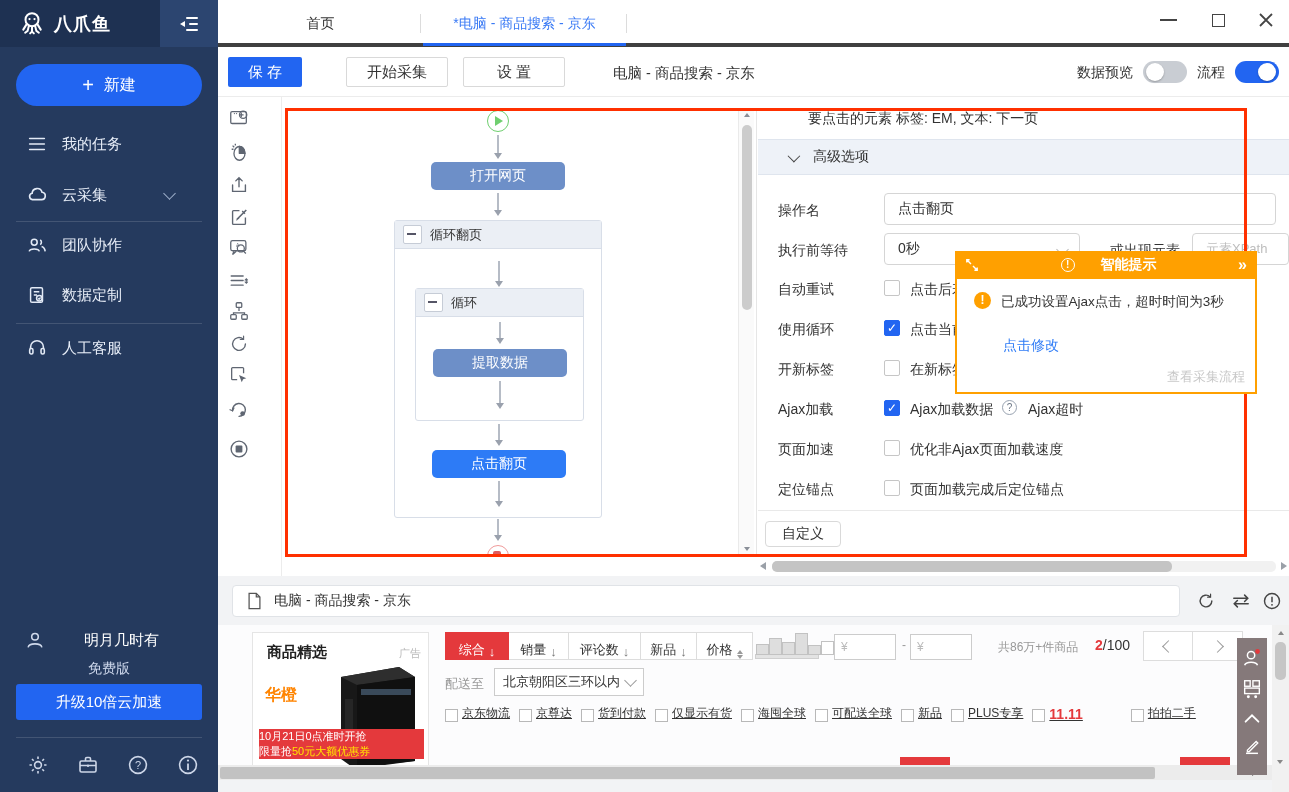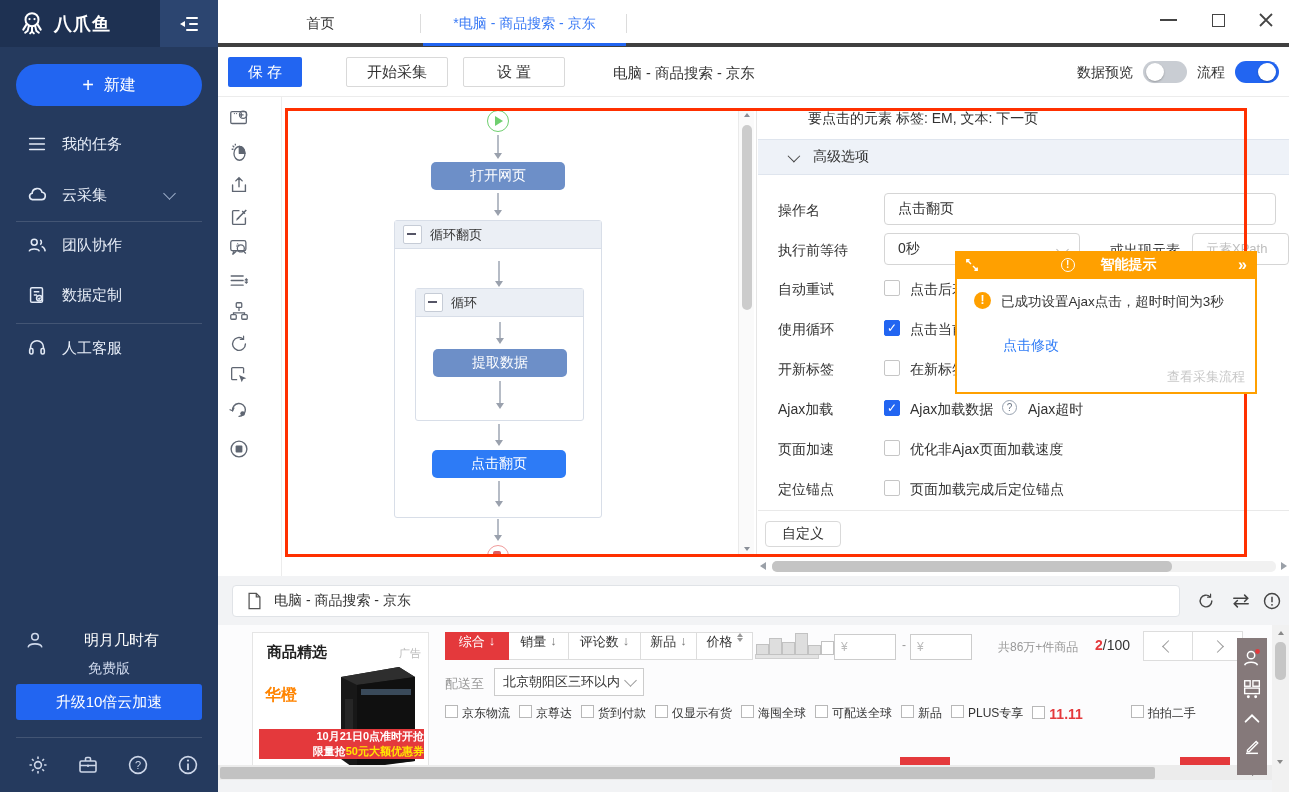--- a/index.html
+++ b/index.html
@@ -54,26 +54,26 @@
   .advbar{position:absolute;left:758px;top:139px;width:531px;height:36px;background:#eef2f8;border-top:1px solid #dfe5ee;border-bottom:1px solid #dfe5ee;box-sizing:border-box;display:flex;align-items:center;cursor:pointer;}
   .red-rect{position:absolute;left:285px;top:108px;width:962px;height:449px;border:3px solid #ff3000;box-sizing:border-box;pointer-events:none;z-index:20;}
   
   .tip{position:absolute;left:955px;top:251px;width:302px;height:143px;z-index:30;}
   .tip-h{position:absolute;left:0;top:0;right:0;height:28px;background:#ffa000;display:flex;align-items:center;color:#fff;}
   .tip-b{position:absolute;left:0;top:28px;right:0;bottom:0;background:#fff;border:2px solid #ffa000;border-top:none;box-sizing:border-box;}
   
   .bstrip{position:absolute;left:218px;top:576px;width:1071px;height:216px;background:#f2f3f5;}
   .urlbar{position:absolute;left:232px;top:585px;width:948px;height:32px;background:#fff;border:1px solid #e0e3e7;border-radius:4px;box-sizing:border-box;display:flex;align-items:center;}
   .pagearea{position:absolute;left:218px;top:625px;width:1054px;height:140px;background:#fcfcfd;overflow:hidden;}
-  .sorttab{height:28px;box-sizing:border-box;border:1px solid #ddd;border-left:none;background:#fff;display:flex;align-items:flex-start;justify-content:center;gap:4px;font-size:13px;color:#333;cursor:pointer;}
+  .sorttab{height:28px;box-sizing:border-box;border:1px solid #ddd;border-left:none;background:#fff;display:flex;align-items:flex-end;justify-content:center;gap:4px;font-size:13px;color:#333;cursor:pointer;}
   .sorttab.first{border-left:1px solid #ddd;background:#e4393c;border-color:#e4393c;color:#fff;}
   .pricebox{position:absolute;width:62px;height:26px;border:1px solid #ccc;background:#fff;box-sizing:border-box;font-size:12px;color:#bbb;display:flex;align-items:center;padding-left:6px;}
   .pagebtn{width:50px;height:30px;border:1px solid #ddd;background:#fff;box-sizing:border-box;display:flex;align-items:center;justify-content:center;cursor:pointer;}
   .fcb{width:13px;height:13px;border:1px solid #b8b8b8;background:#fff;box-sizing:border-box;margin-right:4px;flex:0 0 auto;cursor:pointer;}
-  .fitem{display:flex;align-items:flex-start;font-size:12px;color:#333;cursor:pointer;}
+  .fitem{display:flex;align-items:flex-end;font-size:12px;color:#333;cursor:pointer;text-decoration:underline;}
   .tri-up{width:0;height:0;border-left:3.5px solid transparent;border-right:3.5px solid transparent;border-bottom:4px solid #999;}
   .tri-dn{width:0;height:0;border-left:3.5px solid transparent;border-right:3.5px solid transparent;border-top:4px solid #999;}
   .browntools{position:absolute;left:1237px;top:638px;width:30px;height:137px;background:#85797a;display:flex;flex-direction:column;align-items:center;gap:8px;padding-top:7px;box-sizing:border-box;z-index:5;}
   .rvscroll{position:absolute;left:1272px;top:625px;width:17px;height:167px;background:#f1f1f1;z-index:4;}
 </style>
 </head>
 <body>
 
 <div class="page">
 
@@ -451,21 +451,21 @@
       <div class="abs nw" style="left:14px;top:10px;font-size:15px;font-weight:bold;color:#222;">商品精选</div>
       <div class="abs nw" style="left:146px;top:13px;font-size:11px;color:#bbb;">广告</div>
       <div class="abs nw" style="left:12px;top:52px;font-size:16px;font-weight:bold;color:#ff8400;">华橙</div>
       <svg class="abs" style="left:58px;top:26px;" width="118" height="110" viewBox="0 0 118 110">
         <polygon points="30,18 88,8 104,18 104,102 44,110 30,100" fill="#181818"></polygon>
         <polygon points="30,18 88,8 104,18 46,26" fill="#2e2e2e"></polygon>
         <polygon points="46,26 104,18 104,102 46,108" fill="#101010"></polygon>
         <rect x="50" y="30" width="50" height="6" fill="#3a4a5a"></rect>
         <rect x="34" y="40" width="8" height="56" fill="#262626"></rect>
       </svg>
-      <div class="abs" style="left:6px;top:96px;width:165px;height:30px;background:#e4393c;color:#fff;text-align:right;font-size:11px;font-weight:bold;line-height:15px;">
+      <div class="abs" style="left:6px;top:96px;width:165px;height:30px;background:#e4393c;color:#fff;text-align:left;font-size:11px;font-weight:normal;line-height:15px;">
         <div class="nw">10月21日0点准时开抢</div>
         <div class="nw"><span>限量抢</span><span style="color:#ffe400;">50元大额优惠券</span></div>
       </div>
     </div>
 
     <div class="abs" style="left:227px;top:7px;display:flex;">
       <div class="sorttab first" style="width:64px;">
           <span>综合</span>
           <span style="font-weight:bold;">↓</span>
         </div>

